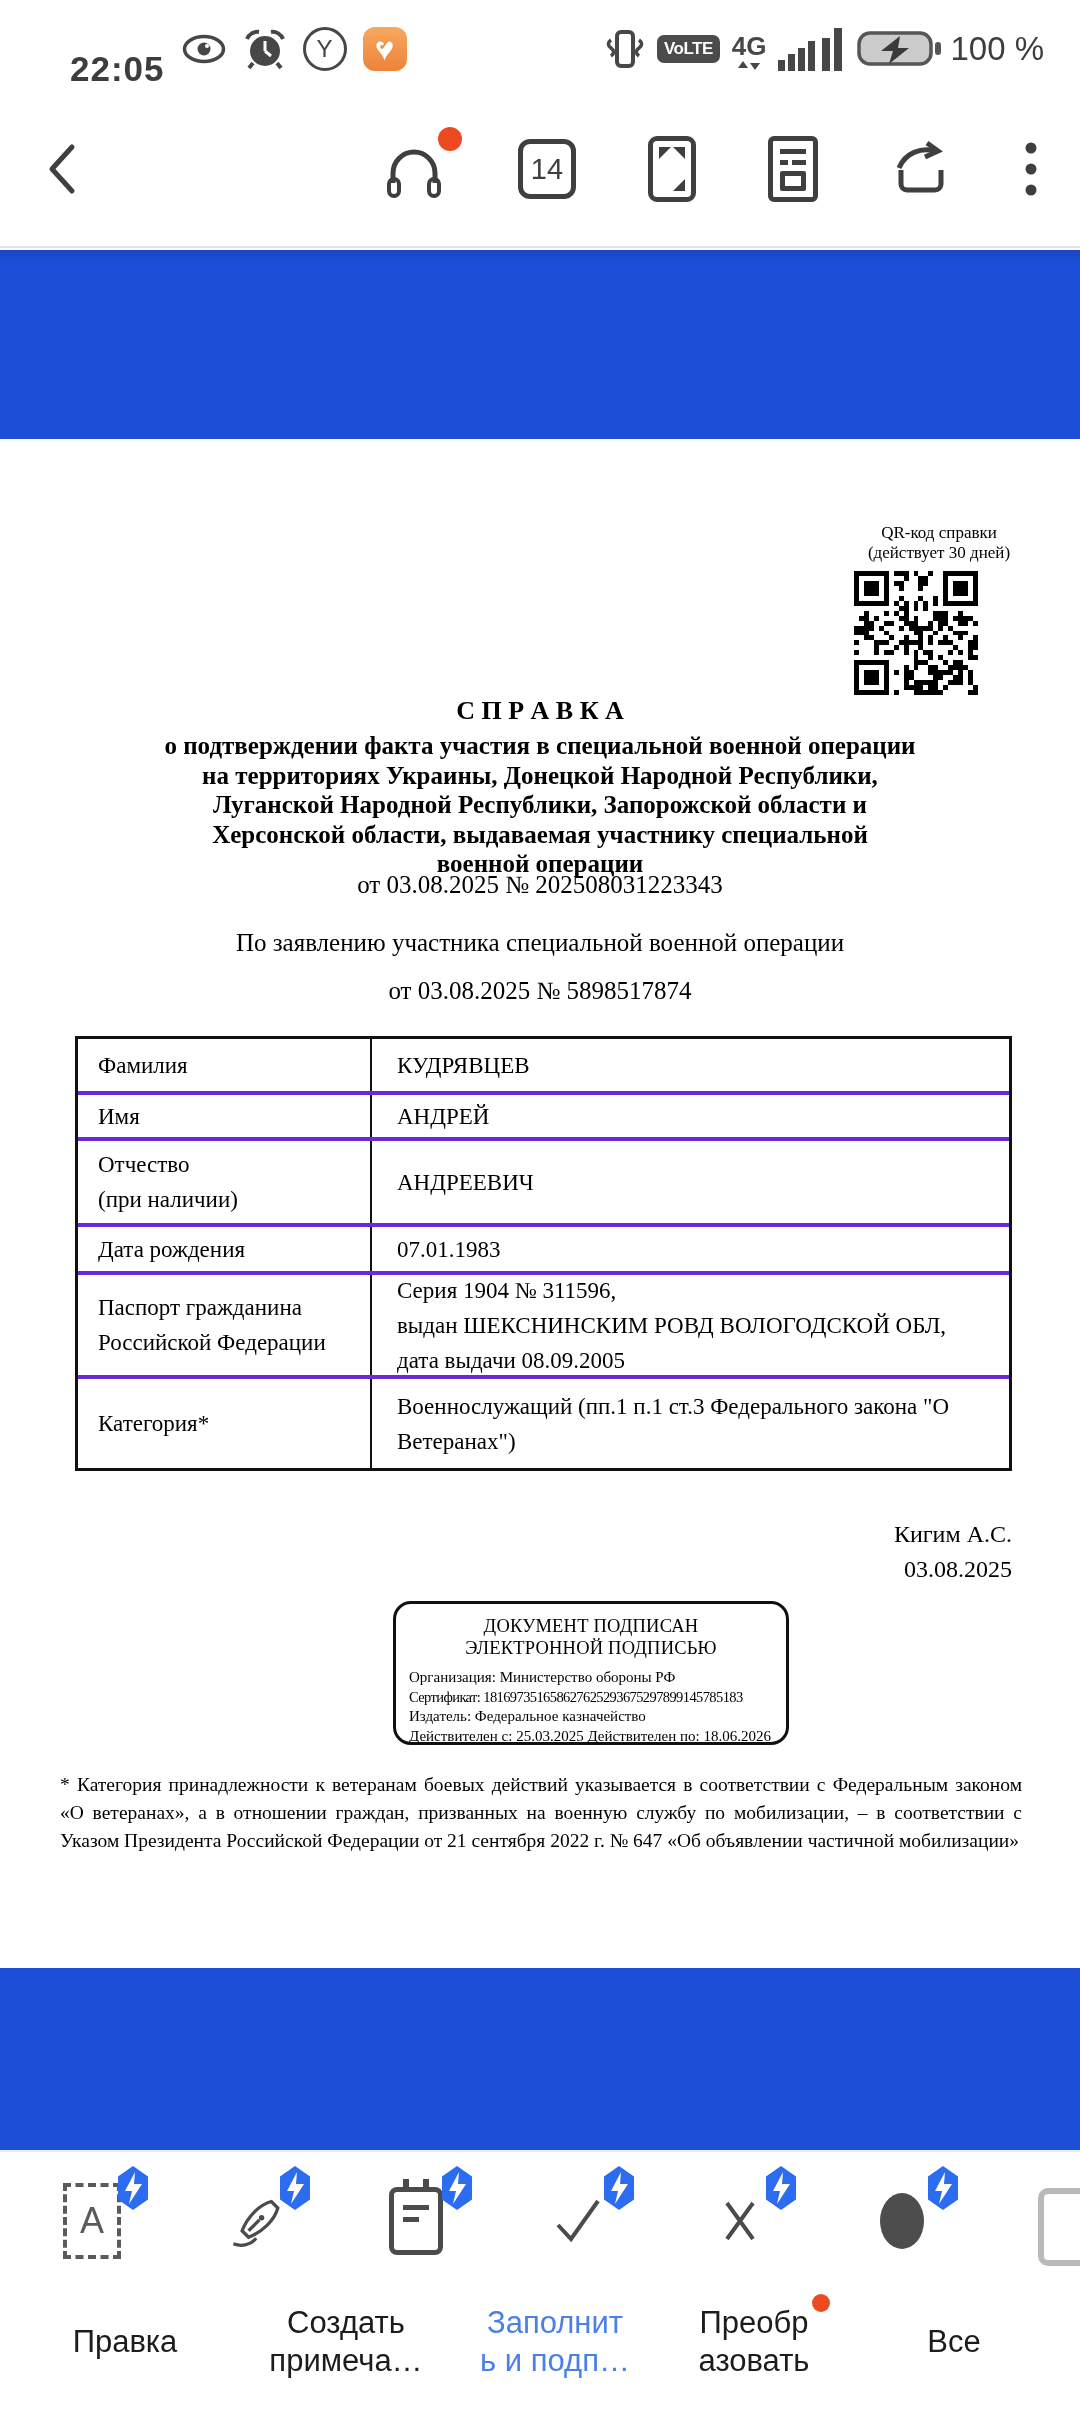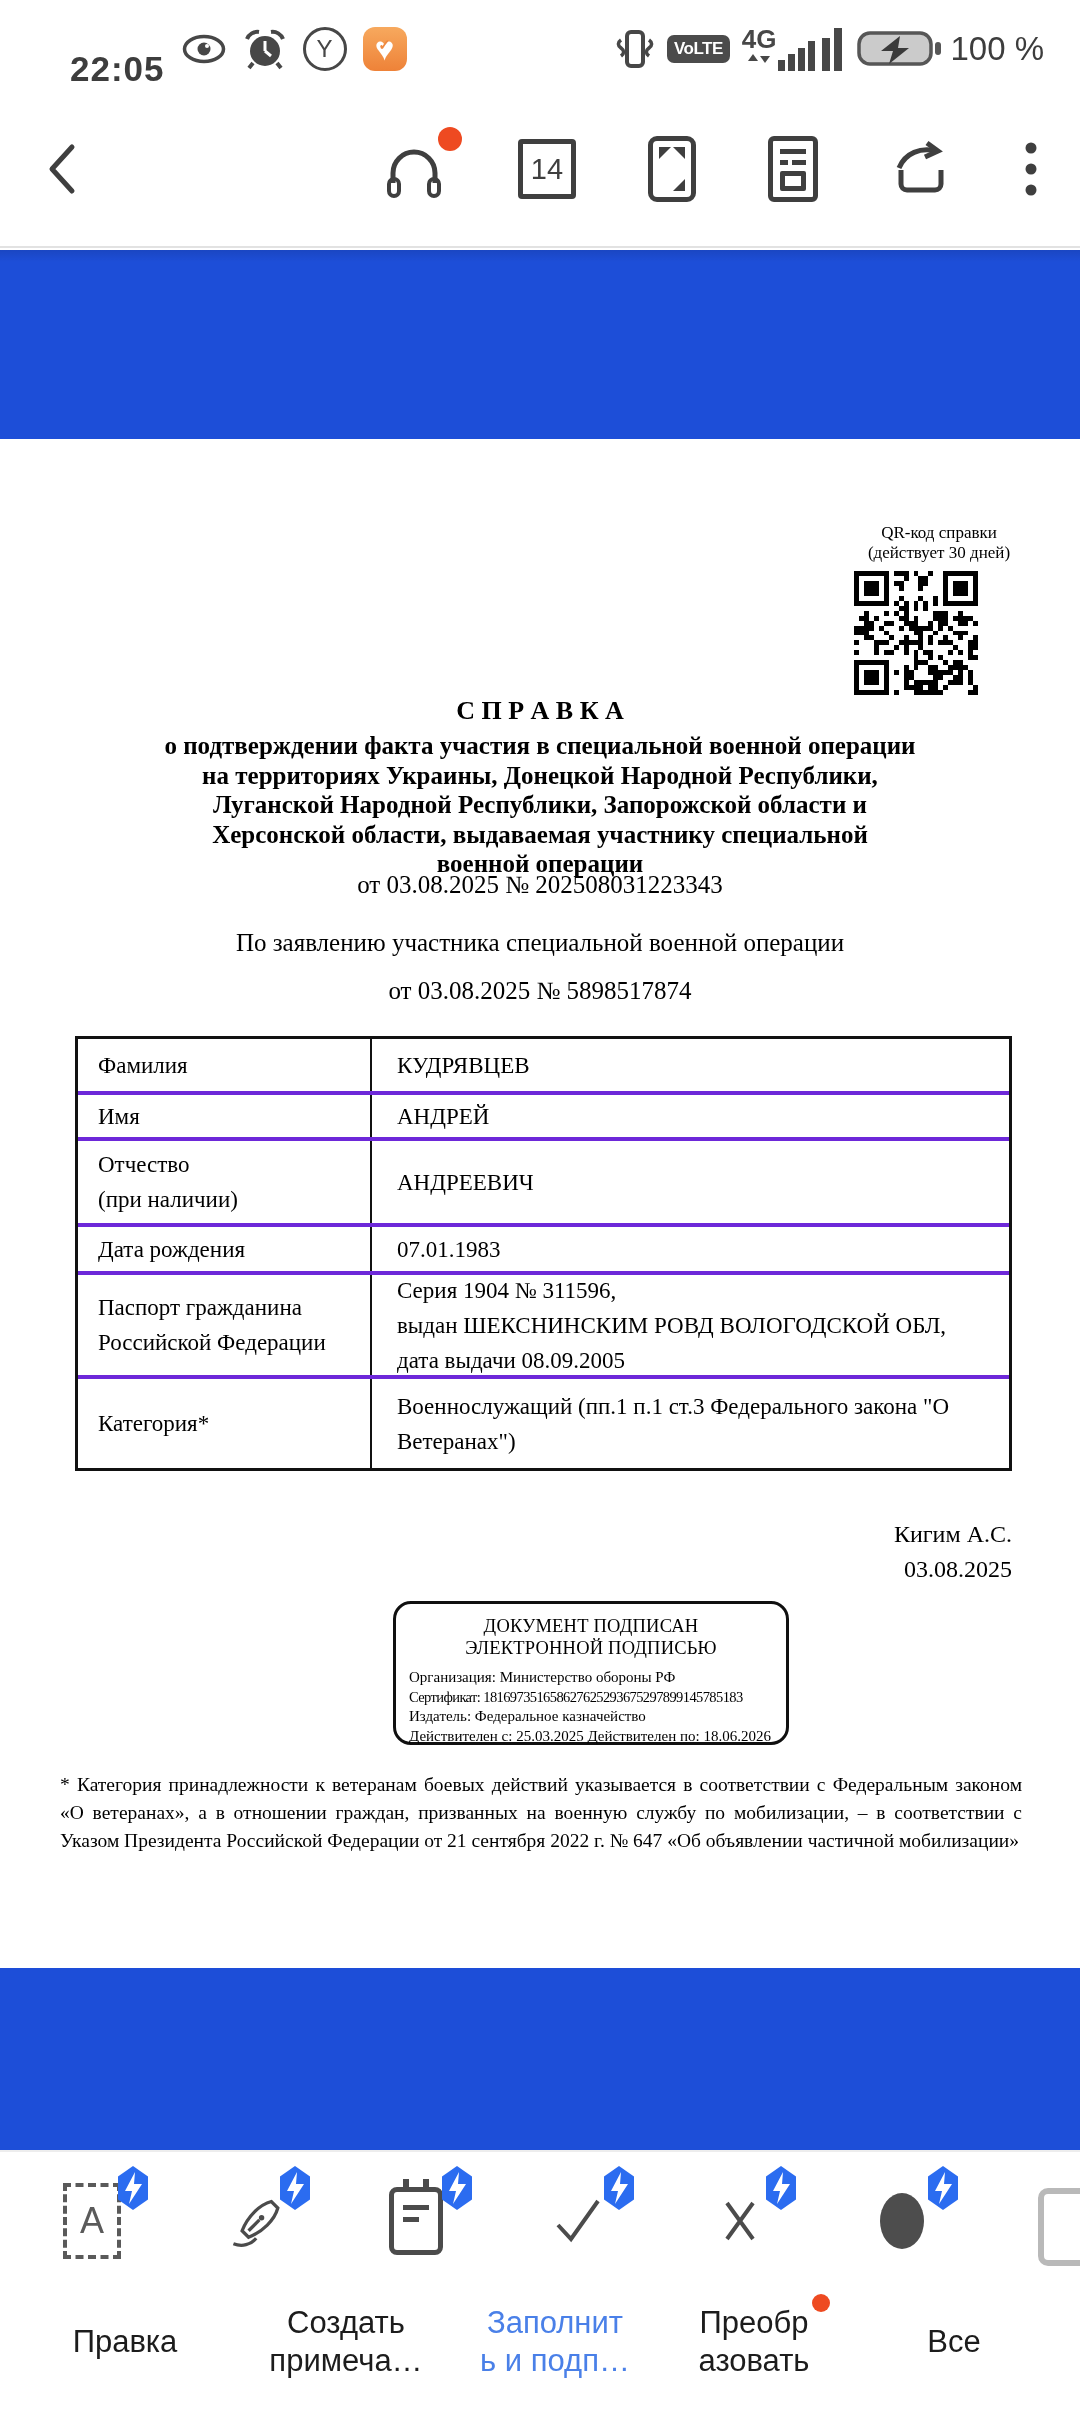--- a/index.html
+++ b/index.html
@@ -16,33 +16,33 @@
   .sb-time{font-size:35px;font-weight:600;letter-spacing:1px;margin-top:39px;}
   .sb-right{margin-left:auto;display:flex;align-items:center;gap:12px;}
   .yin-circle{width:38px;height:38px;border:3.5px solid #474747;border-radius:50%;
     display:flex;align-items:center;justify-content:center;font-size:24px;font-weight:500;color:#474747;}
   .app-icon{width:44px;height:44px;border-radius:12px;background:linear-gradient(180deg,#f7a95e,#ee8238);
     position:relative;display:flex;align-items:center;justify-content:center;}
   .app-icon .heart{color:#fff;font-size:33px;line-height:44px;}
   .app-icon .chk{position:absolute;top:9px;left:0;right:0;text-align:center;font-size:15px;font-weight:700;color:#ef8a41;}
   .volte-badge{background:#4b4b4b;color:#fff;border-radius:7px;font-size:17px;font-weight:700;
     padding:4px 7px;letter-spacing:-0.5px;}
-  .netblock{display:flex;gap:2px;}
+  .netblock{display:flex;align-items:flex-end;gap:12px;}
   .netcol{display:flex;flex-direction:column;align-items:center;line-height:1;}
   .netlabel{font-size:26px;font-weight:600;color:#474747;}
   .batt{display:flex;align-items:center;gap:6px;}
   .batt-label{font-size:33px;color:#3d3d3d;}
   
   .top-toolbar{position:absolute;top:92px;left:0;right:0;height:156px;background:#fff;
     border-bottom:2px solid #e2e2e2;display:flex;align-items:center;padding:0 42px;box-sizing:border-box;}
   .tb-group{margin-left:auto;display:flex;align-items:center;gap:72px;}
   .tb-btn{position:relative;display:flex;align-items:center;justify-content:center;}
   .dot-red{width:24px;height:24px;border-radius:50%;background:#ee4a21;}
   .tb-hp-dot{position:absolute;top:-12px;right:-16px;}
-  .page-badge{width:58px;height:60px;border:5px solid #3f3f3f;border-radius:4px;box-sizing:border-box;
+  .page-badge{width:58px;height:60px;border:5px solid #3f3f3f;border-radius:12px;box-sizing:border-box;
     display:flex;align-items:center;justify-content:center;font-size:29px;color:#3f3f3f;}
   .fit-icon{width:48px;height:66px;border:5px solid #3f3f3f;border-radius:9px;box-sizing:border-box;position:relative;}
   .fit-icon i{position:absolute;width:12px;height:12px;background:#3f3f3f;}
   .fit-icon .tl{top:6px;left:6px;clip-path:polygon(0 0,100% 0,0 100%);}
   .fit-icon .tr{top:6px;right:6px;clip-path:polygon(0 0,100% 0,100% 100%);}
   .fit-icon .bl{bottom:6px;left:6px;clip-path:polygon(0 0,0 100%,100% 100%);}
   .fit-icon .br{bottom:6px;right:6px;clip-path:polygon(100% 0,100% 100%,0 100%);}
   .reader-icon{width:50px;height:66px;border:5px solid #3f3f3f;border-radius:6px;box-sizing:border-box;position:relative;}
   .reader-icon i{position:absolute;background:#3f3f3f;height:5px;}
   .reader-icon .l1{top:8px;left:7px;right:7px;}

